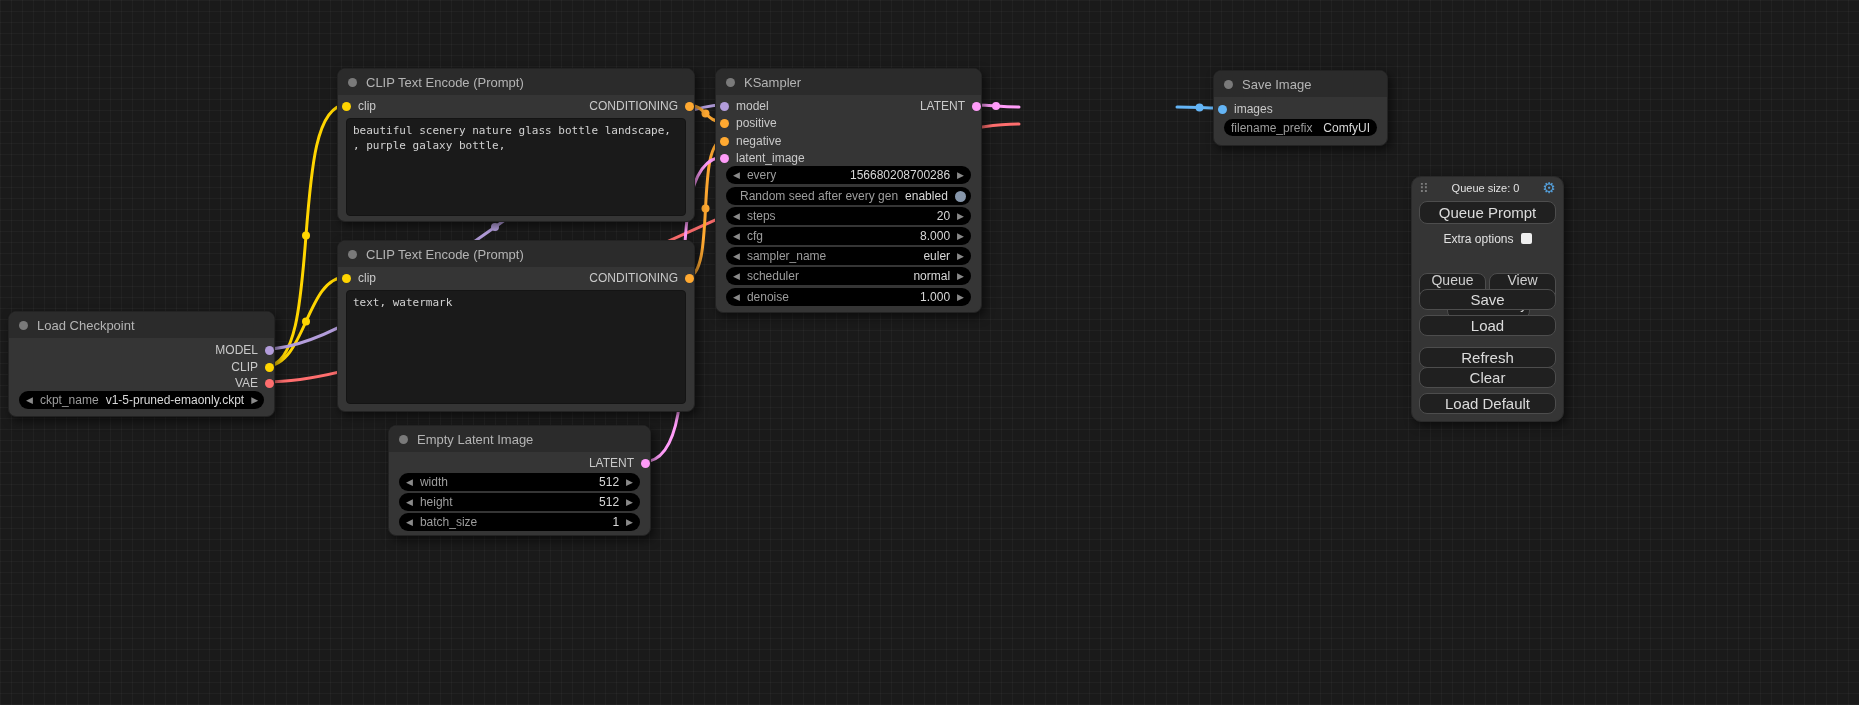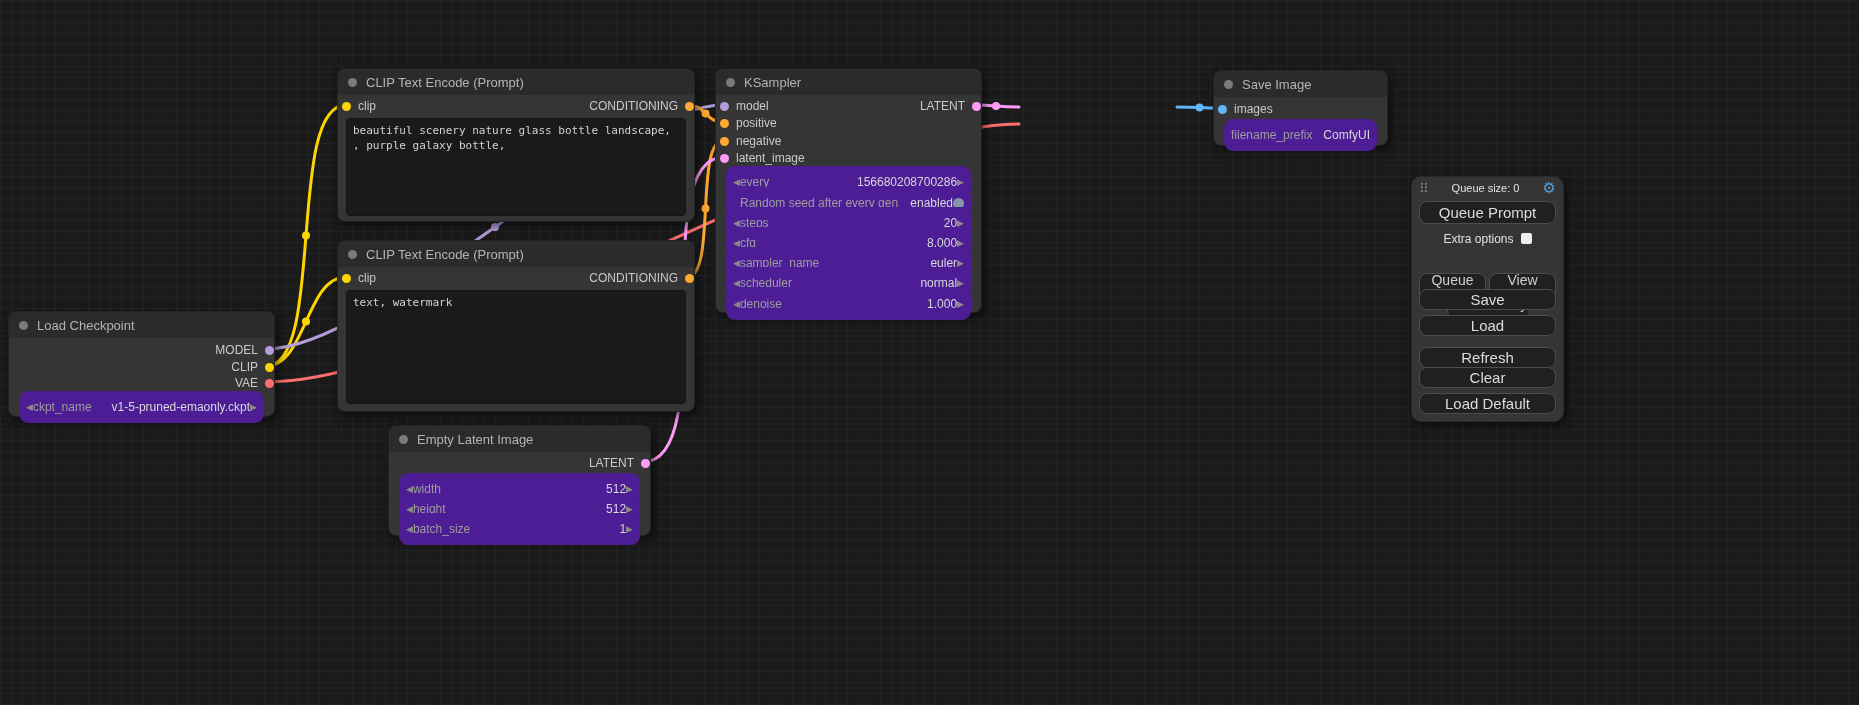--- a/index.html
+++ b/index.html
@@ -32,23 +32,23 @@
   }
   .collapse-dot { width:9px; height:9px; border-radius:50%; background:#7a7a7a; flex:none; }
 
   .slot { position:absolute; display:flex; align-items:center; gap:7px; height:16px; font-size:12px; color:#c9c9c9; }
   .slot.in  { left:4px; }
   .slot.out { right:0; flex-direction:row-reverse; }
   .port { width:9px; height:9px; border-radius:50%; flex:none; }
 
   .widget {
     position:absolute; left:10px; right:10px; height:18px;
-    background:#4c1d95; border-radius:9px;
-    display:flex; align-items:center; 
-    padding:16px 7px; font-size:12px;
+    background:#000000; border-radius:9px;
+    display:flex; align-items:center; gap:7px;
+    padding:8px 7px; font-size:12px;
   }
   .wlabel { color:#9d9d9d; white-space:nowrap; }
   .wvalue { margin-left:auto; color:#d8d8d8; white-space:nowrap; }
   .warrow { color:#8a8a8a; font-size:9px; font-family:"DejaVu Sans", sans-serif; line-height:1; }
   .toggle-knob { width:11px; height:11px; border-radius:50%; flex:none; }
 
   .prompt {
     position:absolute; left:8px; right:8px;
     background:#1a1a1a; border:1px solid #141414; border-radius:4px;
     color:#d2d2d2; font-family:"DejaVu Sans Mono", monospace;

